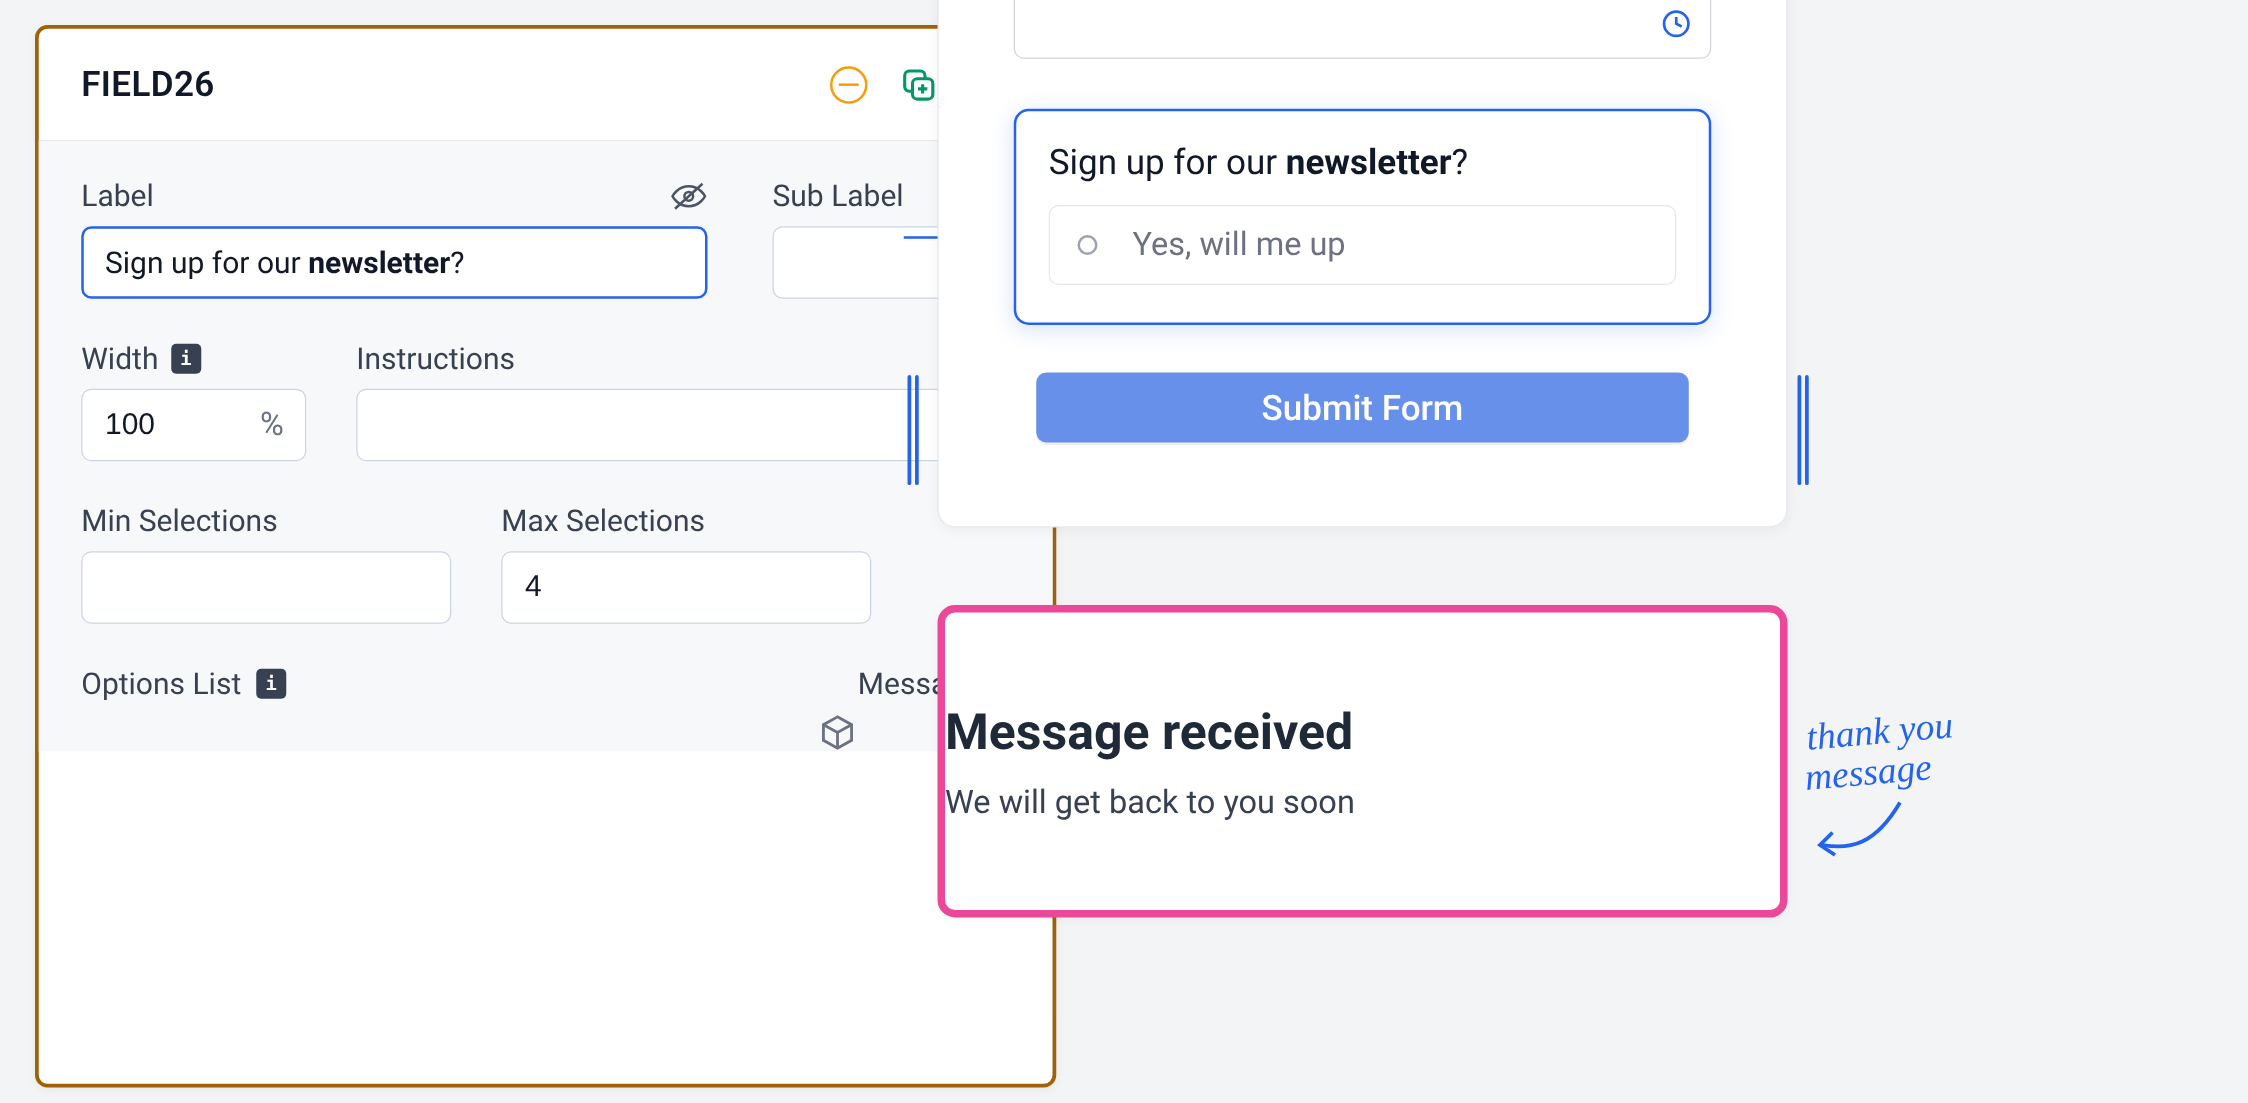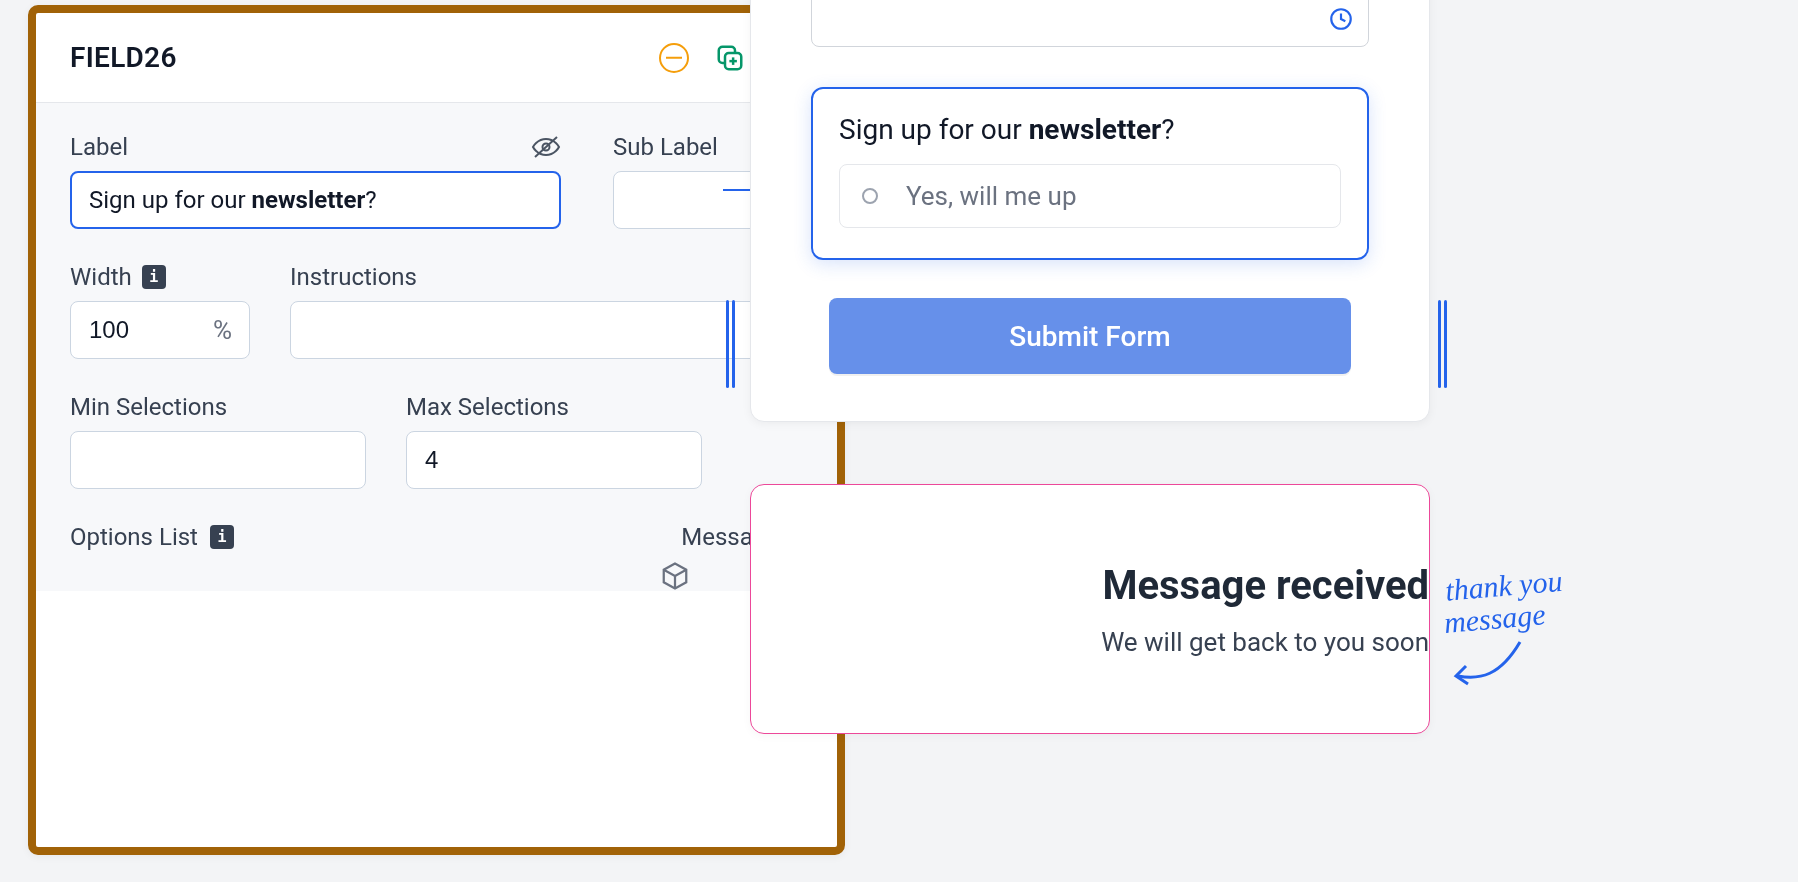--- a/index.html
+++ b/index.html
@@ -1,22 +1,22 @@
 <!DOCTYPE html>
 <html><head>
 <meta charset="utf-8">
 <style>
   html,body{margin:0;padding:0;background:#f3f4f6;font-family:-apple-system,BlinkMacSystemFont,"Segoe UI",Roboto,Helvetica,Arial,sans-serif;color:#111827;}
   *{box-sizing:border-box;}
   .canvas{position:relative;width:1798px;height:882px;overflow:hidden;}
 
   
   .editor{
-    position:absolute;left:28px;top:5px;width:817px;height:850px;
-    background:#fff;border:8px solid #a16207;border-radius:10px;
+    position:absolute;left:28px;top:20px;width:817px;height:850px;
+    background:#fff;border:3px solid #a16207;border-radius:10px;
     box-shadow:0 2px 8px rgba(0,0,0,0.05);
   }
   .editor-head{
     height:90px;border-bottom:1px solid #e5e7eb;
     display:flex;align-items:center;justify-content:space-between;
     padding:0 34px;
   }
   .editor-head .title{font-size:28px;font-weight:600;letter-spacing:.3px;color:#111827;}
   .editor-head .actions{display:flex;gap:22px;align-items:center;}
   .icon-btn{width:34px;height:34px;display:flex;align-items:center;justify-content:center;cursor:pointer;}
@@ -74,29 +74,29 @@
     box-shadow:0 4px 18px rgba(37,99,235,.18);margin-bottom:38px;
   }
   .newsletter-block .q{font-size:28px;color:#111827;margin-bottom:18px;}
   .newsletter-block .q .b{font-weight:700;}
   .opt{
     border:1px solid #e5e7eb;border-radius:8px;padding:16px 22px;
     display:flex;align-items:center;gap:28px;font-size:26px;color:#6b7280;
   }
   .radio-dot{width:16px;height:16px;border:2px solid #9ca3af;border-radius:50%;}
   .submit-btn{
-    height:76px;border-radius:8px;background:#6690ea;color:#fff;font-size:28px;font-weight:500;
+    height:56px;border-radius:8px;background:#6690ea;color:#fff;font-size:28px;font-weight:500;
     display:flex;align-items:center;justify-content:center;margin:0 18px;cursor:pointer;box-shadow:0 2px 0 rgba(0,0,0,.06);
   }
 
   
   .thanks-card{
     position:absolute;left:750px;top:484px;width:680px;height:250px;background:#fff;
-    border:1px solid #ec4899;border-radius:14px;box-shadow:0 2px 10px rgba(0,0,0,.04);
-    display:flex;flex-direction:column;align-items:flex-end;justify-content:center;gap:18px;
+    border:6px solid #ec4899;border-radius:14px;box-shadow:0 2px 10px rgba(0,0,0,.04);
+    display:flex;flex-direction:column;align-items:flex-start;justify-content:center;gap:18px;
   }
   .thanks-card h2{margin:0;font-size:40px;font-weight:700;color:#1f2937;}
   .thanks-card p{margin:0;font-size:26px;color:#374151;}
 
   .annotation{
     position:absolute;left:1446px;top:560px;width:340px;color:#2463eb;
     font-family:"Comic Sans MS","Bradley Hand",cursive;font-size:30px;transform:rotate(-5deg);
     font-style:italic;line-height:1.05;
   }
   .arrow-svg{position:absolute;left:1450px;top:636px;color:#2463eb;}

